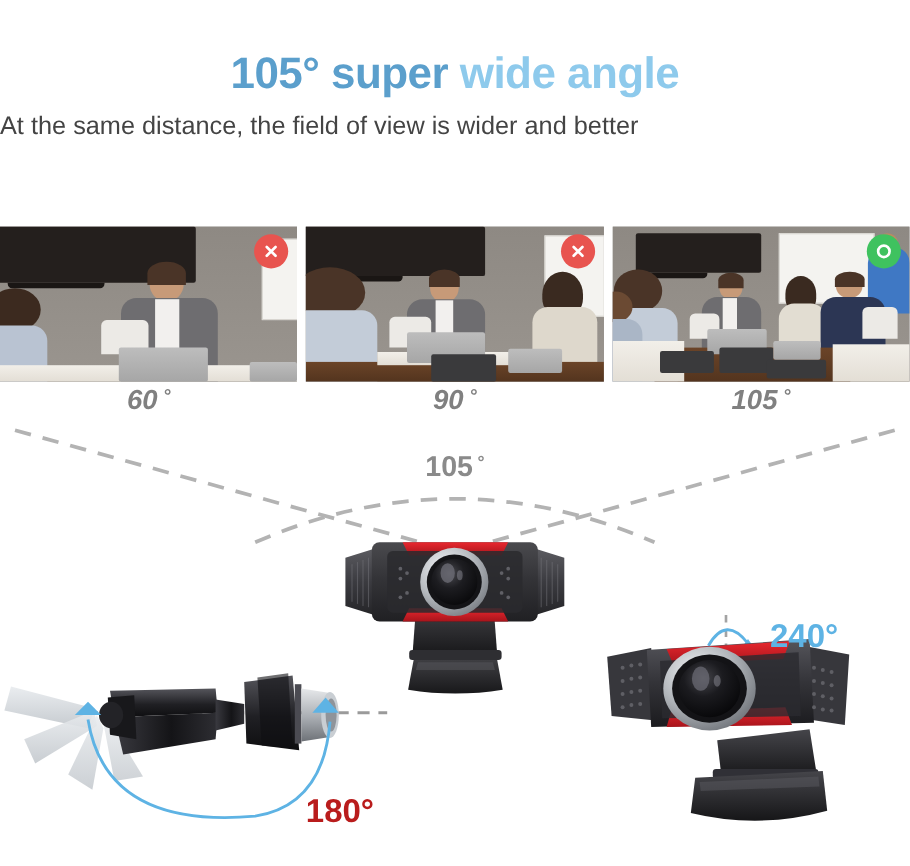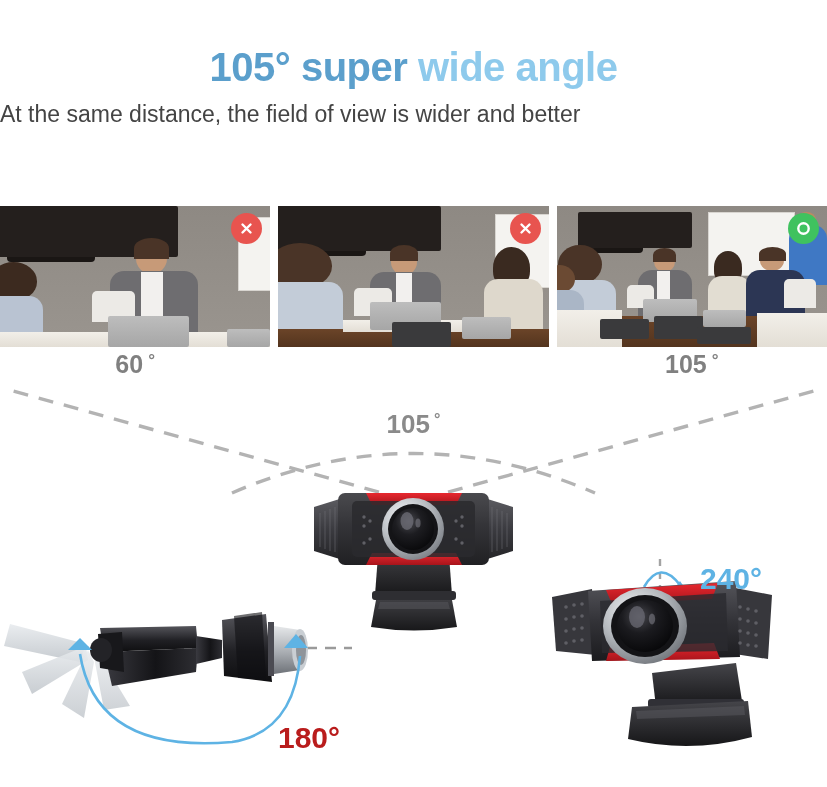--- a/index.html
+++ b/index.html
@@ -25,21 +25,21 @@
     position: absolute; top: 70px; left: 0; width: 827px;
     text-align: left;
     font-size: 23px; color: #444444; white-space: nowrap;
   }
 
   
   .panels {
     position: absolute; top: 175px; left: 0; width: 827px; height: 178px;
     display: flex; gap: 8px;
   }
-  .panel { position: relative; width: 298px; }
+  .panel { position: relative; width: 298px; font-style: italic; }
   .photo {
     position: relative; width: 100%; height: 141px; overflow: hidden;
     background: #8f8a85;
   }
   .caption {
     position: absolute; left: 0; top: 144px; width: 100%;
     text-align: center; font-size: 25px; font-weight: bold; color: #808080;
     white-space: nowrap;
   }
   .caption .deg { font-size: 17px; vertical-align: 7px; margin-left: 5px; font-weight: bold; }
@@ -164,20 +164,23 @@
         <div class="wood" style="left:0;bottom:0;width:100%;height:13%;"></div>
         <div class="table" style="left:24%;bottom:11%;width:50%;height:8%;"></div>
         <div class="laptop open" style="left:34%;bottom:12%;width:26%;height:20%;"></div>
         <div class="laptop" style="left:42%;bottom:0;width:22%;height:18%;"></div>
         <div class="laptop open" style="right:14%;bottom:6%;width:18%;height:15%;"></div>
       </div>
       <div class="badge bad">
         <svg width="15" height="15" viewBox="0 0 15 15">
           <path d="M3.5 3.5 L11.5 11.5 M11.5 3.5 L3.5 11.5" stroke="#fff" stroke-width="2.4" stroke-linecap="round"></path>
         </svg>
+      </div>
+      <div class="caption">
+        <span>90</span><span class="deg">°</span>
       </div>
     </div>
 
     <div class="panel">
       <div class="photo">
         <div class="wall"></div>
         <div class="tv" style="left:8%;top:4%;width:42%;height:26%;"></div>
         <div class="whiteboard" style="left:56%;top:4%;width:32%;height:46%;"></div>
 
         <div class="person" style="right:0;top:4%;width:14%;height:52%;">

